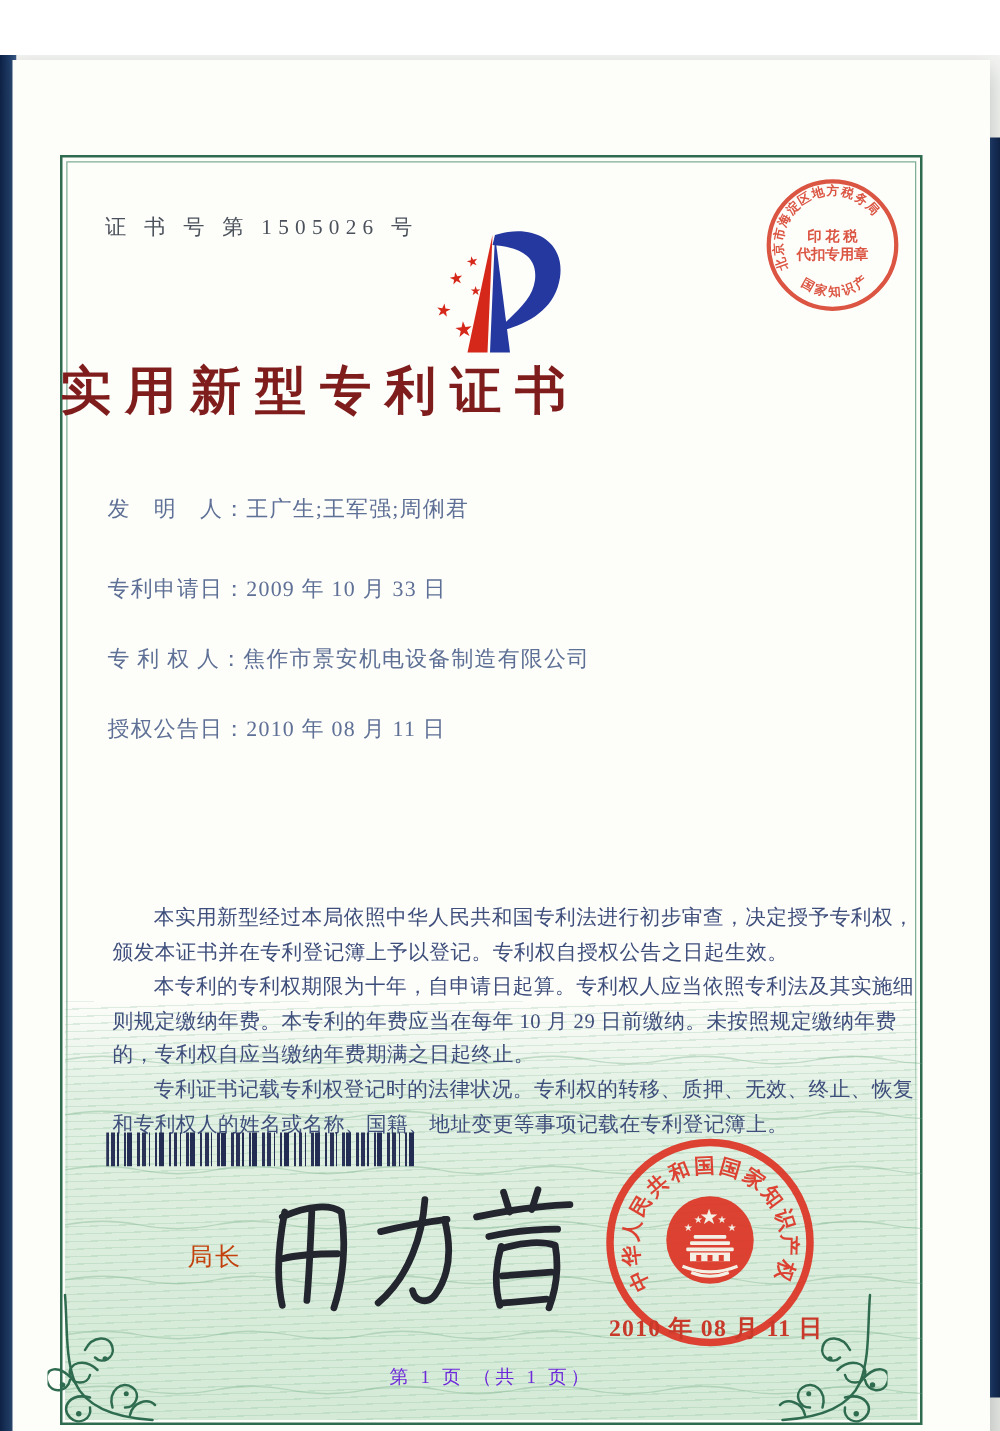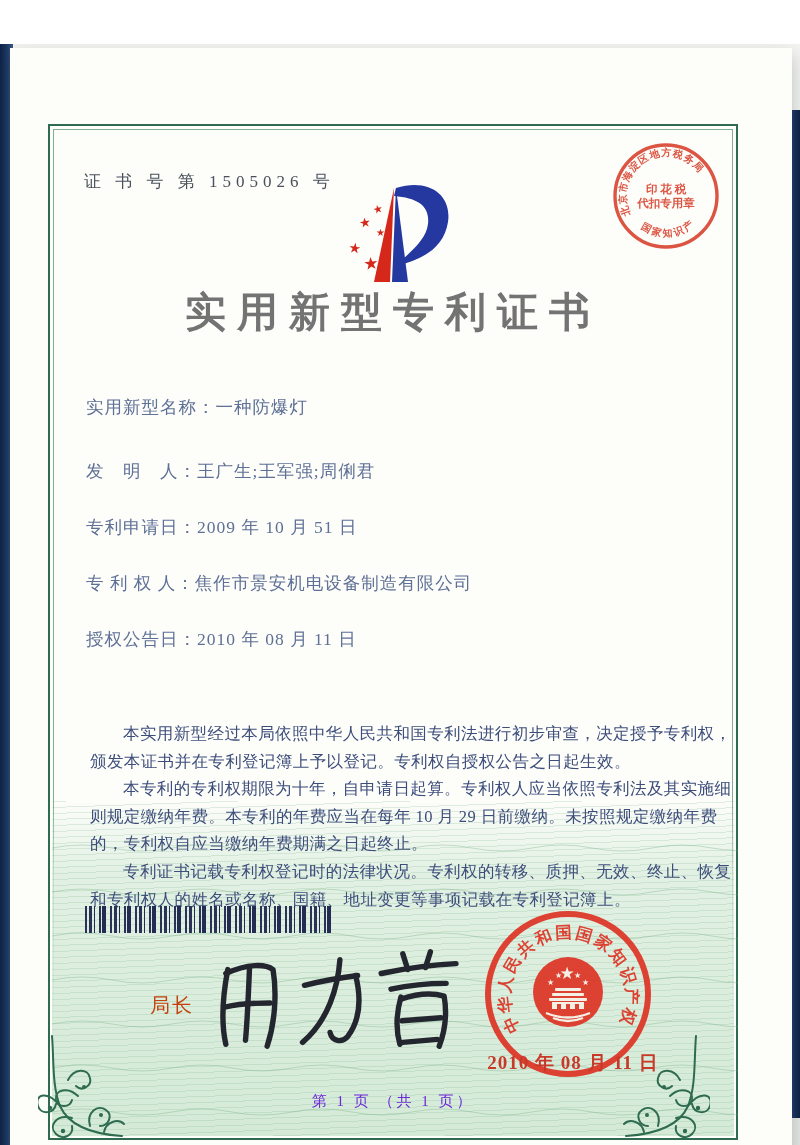--- a/index.html
+++ b/index.html
@@ -27,22 +27,22 @@
       background:
         repeating-linear-gradient(178deg, rgba(120,180,140,.22) 0 1px, rgba(0,0,0,0) 1px 6px),
         linear-gradient(180deg, rgba(216,236,219,0) 0%, rgba(216,236,219,.75) 22%, #d9ecdb 70%, #d4ead7 100%); }
   .guilloche svg{ position:absolute; left:0; bottom:0; }
 
   .cert-no{ position:absolute; left:74px; top:122px; font-size:17px; color:#4b515b;
       letter-spacing:5px; }
 
   .logo{ position:absolute; left:322px; top:130px; width:132px; height:112px; }
 
-  .title{ position:absolute; left:38px; top:237px; width:690px; text-align:center;
-      font-size:41px; font-weight:700; color:#737373; letter-spacing:11px; }
+  .title{ position:absolute; left:38px; top:237px; width:690px; text-align:left;
+      font-size:41px; font-weight:700; color:#7f1d1d; letter-spacing:11px; }
 
   .fields{ position:absolute; left:76px; top:347px; width:620px; }
   .field{ height:56px; font-size:17.5px; color:#5e7095; letter-spacing:1px; }
   .field:first-child{ height:64px; }
 
   .paras{ position:absolute; left:80px; top:672px; width:652px;
       font-size:16.5px; line-height:27.6px; color:#3e4e7b; letter-spacing:.4px; }
   .paras p{ text-indent:2em; }
 
   .barcode{ position:absolute; left:75px; top:858px; width:247px; height:27px;
@@ -142,23 +142,22 @@
         <text x="28" y="50" font-size="13" transform="rotate(-10 28 50)">★</text>
         <text x="44" y="58" font-size="10">★</text>
         <text x="16" y="74" font-size="14" transform="rotate(8 16 74)">★</text>
         <text x="32" y="92" font-size="17" transform="rotate(-6 32 92)">★</text>
       </g>
     </svg>
 
     <div class="title">实用新型专利证书</div>
 
     <div class="fields">
-      <div class="field"><span>实用新型名称：</span><span>一种防爆灯</span></div>
       <div class="field"><span>发　明　人：</span><span>王广生;王军强;周俐君</span></div>
-      <div class="field"><span>专利申请日：</span><span>2009 年 10 月 51 日</span></div>
+      <div class="field"><span>专利申请日：</span><span>2009 年 10 月 33 日</span></div>
       <div class="field"><span>专 利 权 人：</span><span>焦作市景安机电设备制造有限公司</span></div>
       <div class="field"><span>授权公告日：</span><span>2010 年 08 月 11 日</span></div>
     </div>
 
     <div class="paras">
       <p>本实用新型经过本局依照中华人民共和国专利法进行初步审查，决定授予专利权，颁发本证书并在专利登记簿上予以登记。专利权自授权公告之日起生效。</p>
       <p>本专利的专利权期限为十年，自申请日起算。专利权人应当依照专利法及其实施细则规定缴纳年费。本专利的年费应当在每年 10 月 29 日前缴纳。未按照规定缴纳年费的，专利权自应当缴纳年费期满之日起终止。</p>
       <p>专利证书记载专利权登记时的法律状况。专利权的转移、质押、无效、终止、恢复和专利权人的姓名或名称、国籍、地址变更等事项记载在专利登记簿上。</p>
     </div>
 

